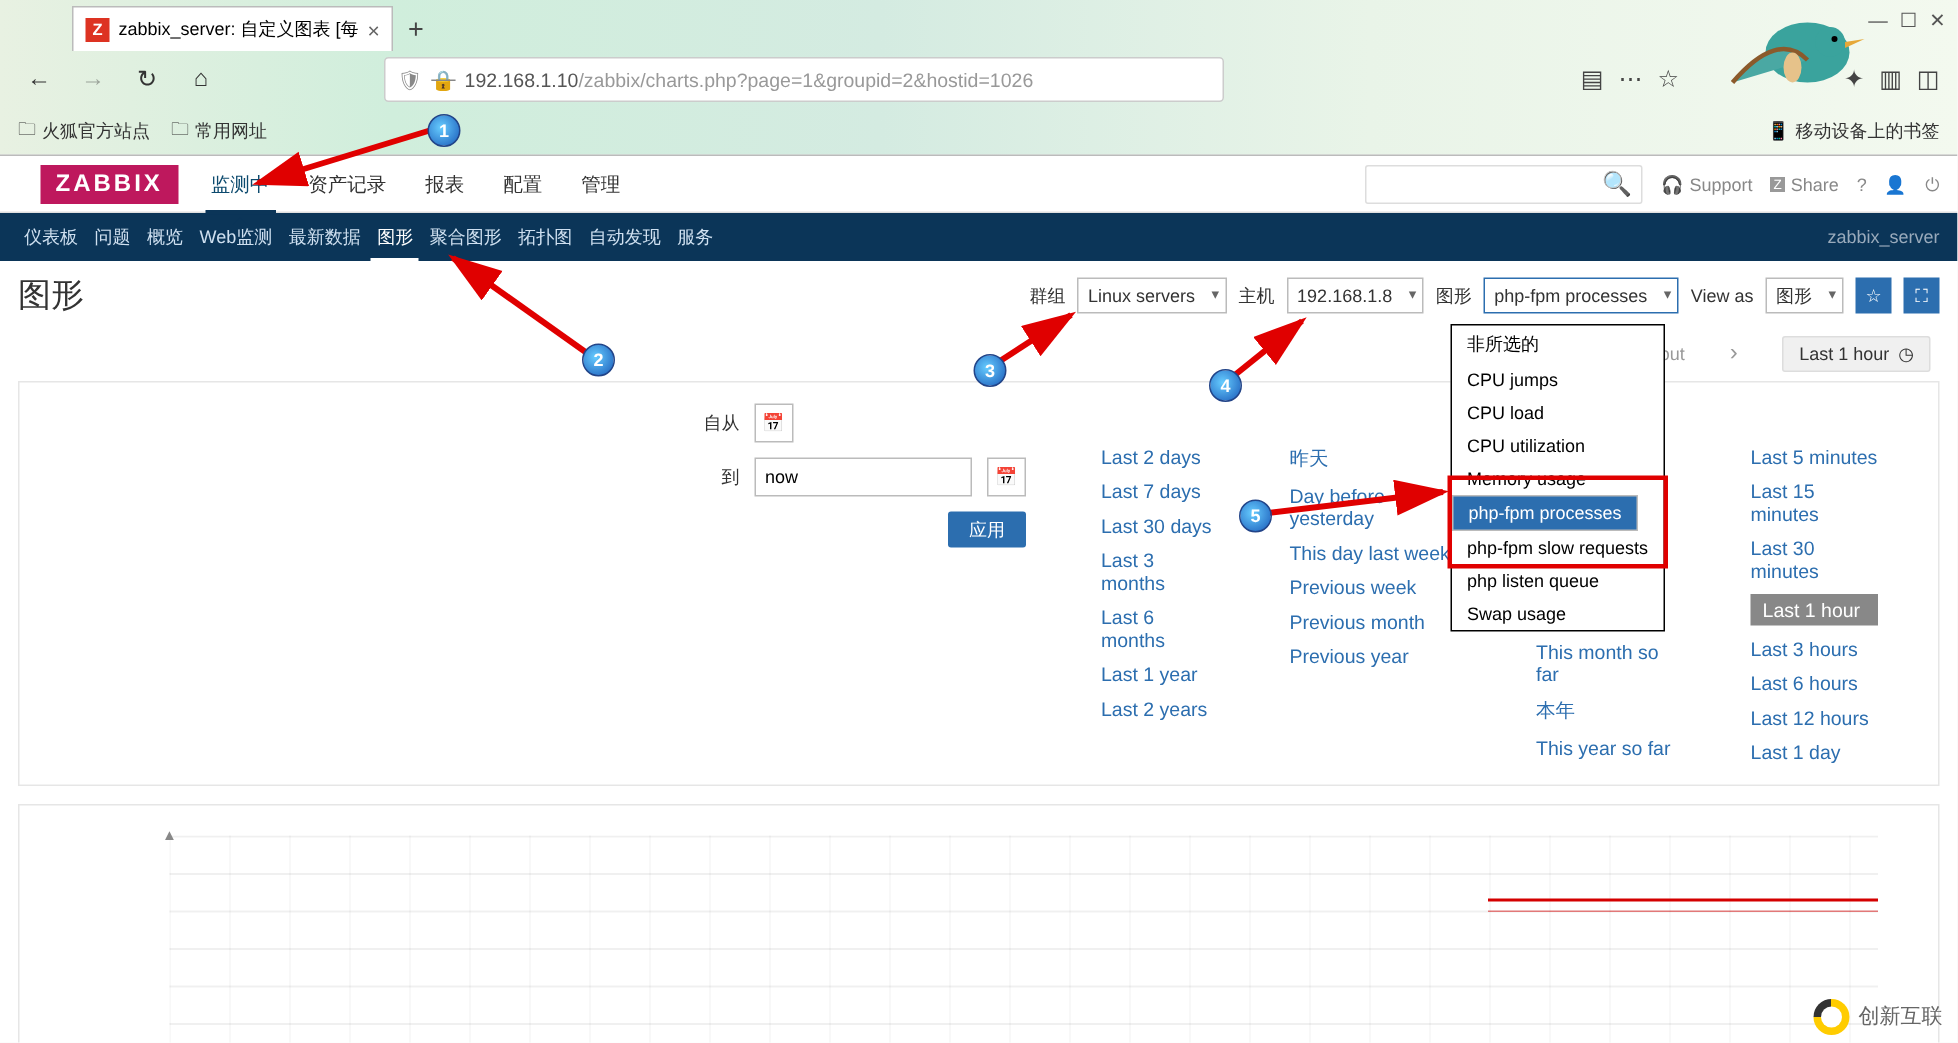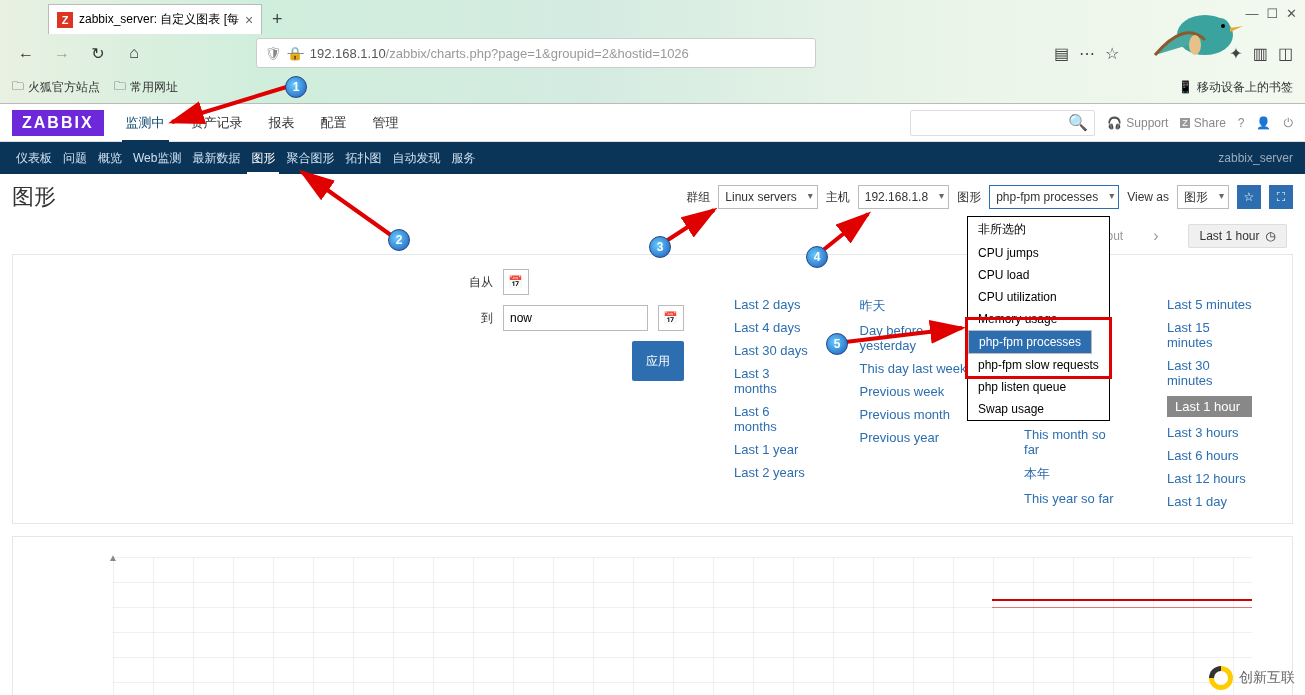--- a/index.html
+++ b/index.html
@@ -25,21 +25,21 @@
   .nav-right { margin-left:auto; display:flex; align-items:center; gap:10px;}
   .nav-right .icon { font-size:16px; color:#444; cursor:pointer;}
   .bird { position:absolute; right:60px; top:0px; width:150px; height:70px;}
   .bookmark-bar { height:30px; display:flex; align-items:center; padding:0 12px; gap:14px; font-size:12px; color:#333;}
   .bookmark-bar .bm { display:flex; align-items:center; gap:4px; cursor:pointer;}
   .bookmark-bar .spacer{flex:1;}
 
   
   .zbx { background:#fff; }
   .zbx-top { height:38px; display:flex; align-items:center; padding:0 12px; gap:18px; border-bottom:1px solid #e0e0e0;}
-  .zbx-logo { background:#6d28d9; color:#fff; font-weight:bold; letter-spacing:2px; padding:4px 10px; font-size:16px; font-family: Arial; }
+  .zbx-logo { background:#be185d; color:#fff; font-weight:bold; letter-spacing:2px; padding:4px 10px; font-size:16px; font-family: Arial; margin-left: 15px; }
   .zbx-top .tab1 { font-size:13px; color:#333; padding:10px 4px; cursor:pointer; position:relative;}
   .zbx-top .tab1.active { color:#0c4a6e; }
   .zbx-top .tab1.active:after { content:""; position:absolute; left:0; right:0; bottom:-1px; height:3px; background:#0b3558;}
   .zbx-top .tab1.active:before { content:""; position:absolute; left:50%; bottom:-8px; margin-left:-5px; width:0;height:0;border-left:5px solid transparent;border-right:5px solid transparent;border-bottom:5px solid #0b3558;}
   .zbx-top .right-tools { margin-left:auto; display:flex; align-items:center; gap:12px; color:#999;}
   .search-box { width:185px; height:26px; border:1px solid #ddd; border-radius:2px; display:flex; align-items:center; padding:0 6px;}
   .search-box input { border:none; outline:none; width:100%; font-size:12px;}
   .tool-link { font-size:12px; color:#888; cursor:pointer; display:flex; align-items:center; gap:4px;}
 
   .zbx-sub { background:#0b3558; height:32px; display:flex; align-items:center; padding:0 12px; gap:3px;}
@@ -63,21 +63,21 @@
   .zoom-row { margin-top: 12px; display:flex; justify-content:flex-end; padding-right:6px; align-items:center; gap:30px; color:#999; font-size:12px;}
   .chev { font-size:16px; color:#999; cursor:pointer;}
   .last-range { background:#f0f0f0; border:1px solid #ddd; border-radius:2px; padding:4px 10px; display:flex; align-items:center; gap:6px; color:#333; cursor:pointer;}
 
   .panel { margin-top:6px; background:#fff; border:1px solid #e6e6e6; padding: 14px 40px 14px 20px; display:flex; position:relative;}
   .time-form { margin-left:420px;}
   .form-row { display:flex; align-items:center; gap:10px; margin-bottom:10px;}
   .form-row label { width:40px; text-align:right; font-size:12px; color:#333;}
   .form-row input { width:145px; height:26px; border:1px solid #bbb; padding:0 6px; font-size:12px;}
   .cal-btn { width:26px; height:26px; border:1px solid #bbb; display:flex; align-items:center;justify-content:center; font-size:12px; color:#888; cursor:pointer;}
-  .apply-btn { background:#2c6eaf; color:#fff; border:none; height:40px; padding:0 14px; font-size:12px; cursor:pointer; border-radius:2px;}
+  .apply-btn { background:#2c6eaf; color:#fff; border:none; height:24px; padding:0 14px; font-size:12px; cursor:pointer; border-radius:2px;}
   .links-col { display:flex; flex-direction:column; gap:8px; margin-left: 50px; font-size:13px;margin-top:28px;}
   .links-col a { color:#2c6eaf; text-decoration:none; cursor:pointer;}
   .links-col .sel-range { background:#888; color:#fff; padding:3px 8px; display:inline-block;}
   .links-col .sel-range a{color:#fff}
 
   .chart-area { margin-top: 12px; background:#fff; border:1px solid #e6e6e6; height:180px; padding:15px 40px; position:relative;}
   .grid { position:absolute; left:100px; right:40px; top:20px; bottom:0;
     background: linear-gradient(to right, rgba(0,0,0,.06) 1px, transparent 1px),
                 linear-gradient(to bottom, rgba(0,0,0,.06) 1px, transparent 1px);
     background-size: 40px 25px;
@@ -257,21 +257,21 @@
           <label>到</label>
           <input value="now" style="">
           <div class="cal-btn">📅</div>
         </div>
         <div class="form-row" style="justify-content:flex-end;margin-right:0px">
           <button class="apply-btn">应用</button>
         </div>
       </div>
       <div class="links-col" id="col1">
           <a>Last 2 days</a>
-          <a>Last 4 days</a>
+          <a>Last 7 days</a>
           <a>Last 30 days</a>
           <a>Last 3 months</a>
           <a>Last 6 months</a>
           <a>Last 1 year</a>
           <a>Last 2 years</a>
         </div>
       <div class="links-col" id="col2">
           <a>昨天</a>
           <a>Day before yesterday</a>
           <a>This day last week</a>

